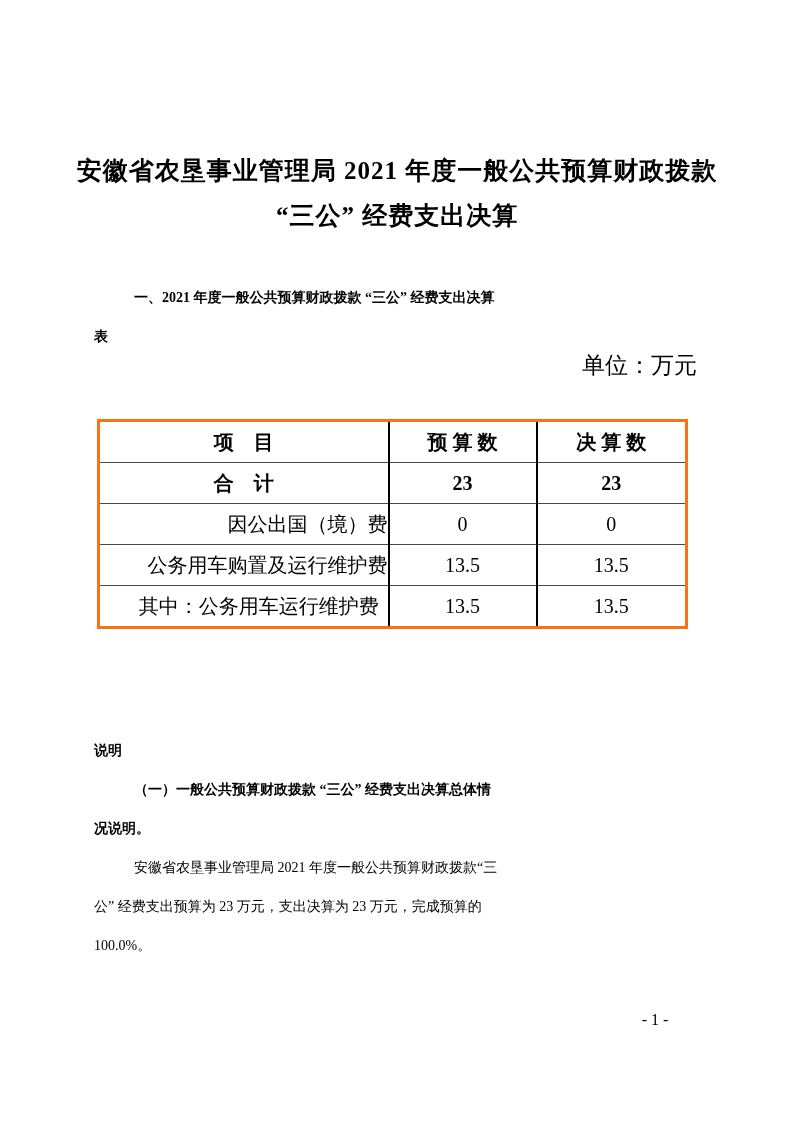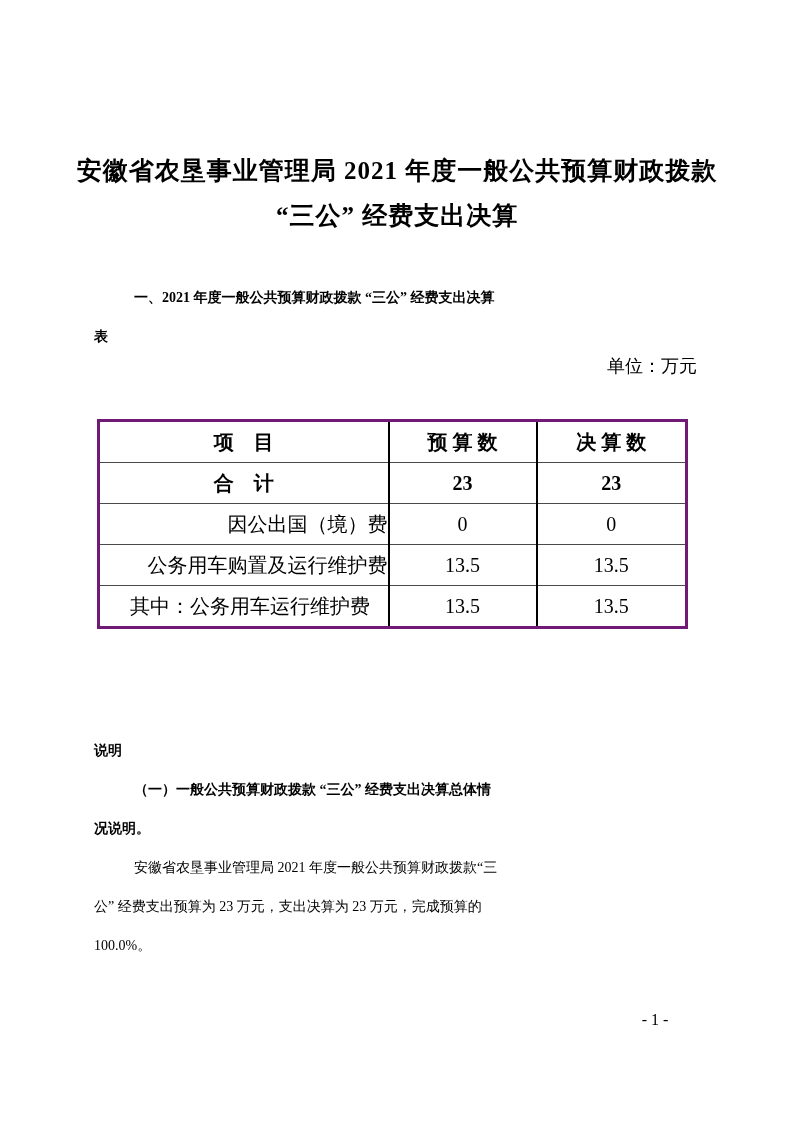--- a/index.html
+++ b/index.html
@@ -40,47 +40,47 @@
   .sec1 { top: 266px; }
   .sec2 { top: 719px; }
   .ln { white-space: nowrap; }
   .ind { text-indent: 40px; }
   .b { font-weight: bold; }
   
   .unit-label {
     position: absolute;
     top: 341px;
     right: 97px;
-    font-size: 18px;
+    font-size: 23px;
     line-height: 26px;
   }
   
   .budget-table {
     position: absolute;
     top: 407px;
     left: 97px;
     width: 588px;
     border-collapse: collapse;
     table-layout: fixed;
     font-size: 20px;
-    border: 3px solid #701a75;
+    border: 3px solid #f97316;
   }
   .budget-table th,
   .budget-table td {
     height: 40px;
     padding: 0;
     border: 1.5px solid #4a4a4a;
     border-left: 2px solid #000000;
     border-right: 2px solid #000000;
     overflow: hidden;
   }
   .budget-table th { font-weight: bold; }
   .cell-center { text-align: center; }
   .cell-left   { text-align: right; padding-left: 8px !important; }
-  .cell-indent { text-align: left; padding-left: 30px !important; font-family: Liberation Serif, serif; }
+  .cell-indent { text-align: center; padding-left: 30px !important; font-family: Liberation Serif, serif; }
   .row-total td { font-weight: bold; border-radius: 16px; }
   
   .page-number {
     position: absolute;
     top: 998px;
     left: 605px;
     width: 100px;
     text-align: center;
     font-size: 16px;
     line-height: 20px;

